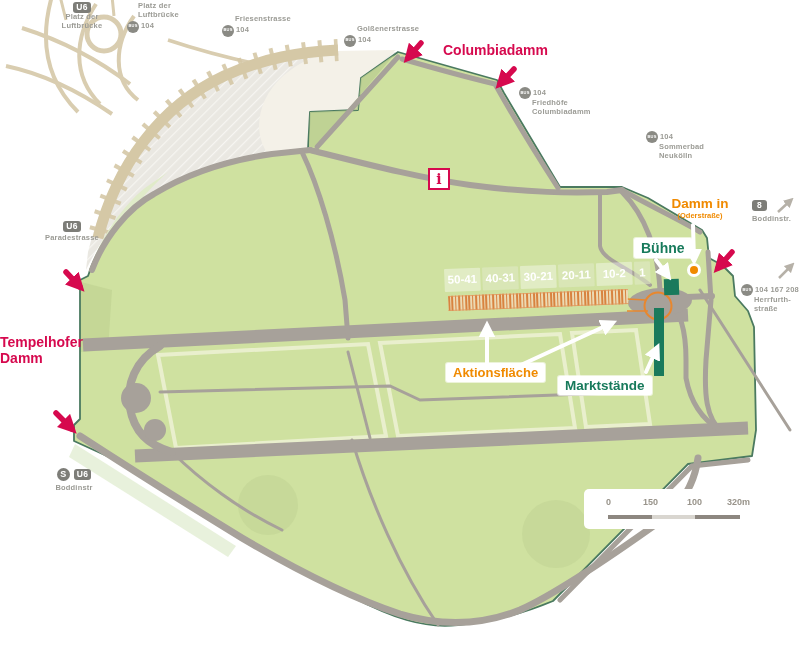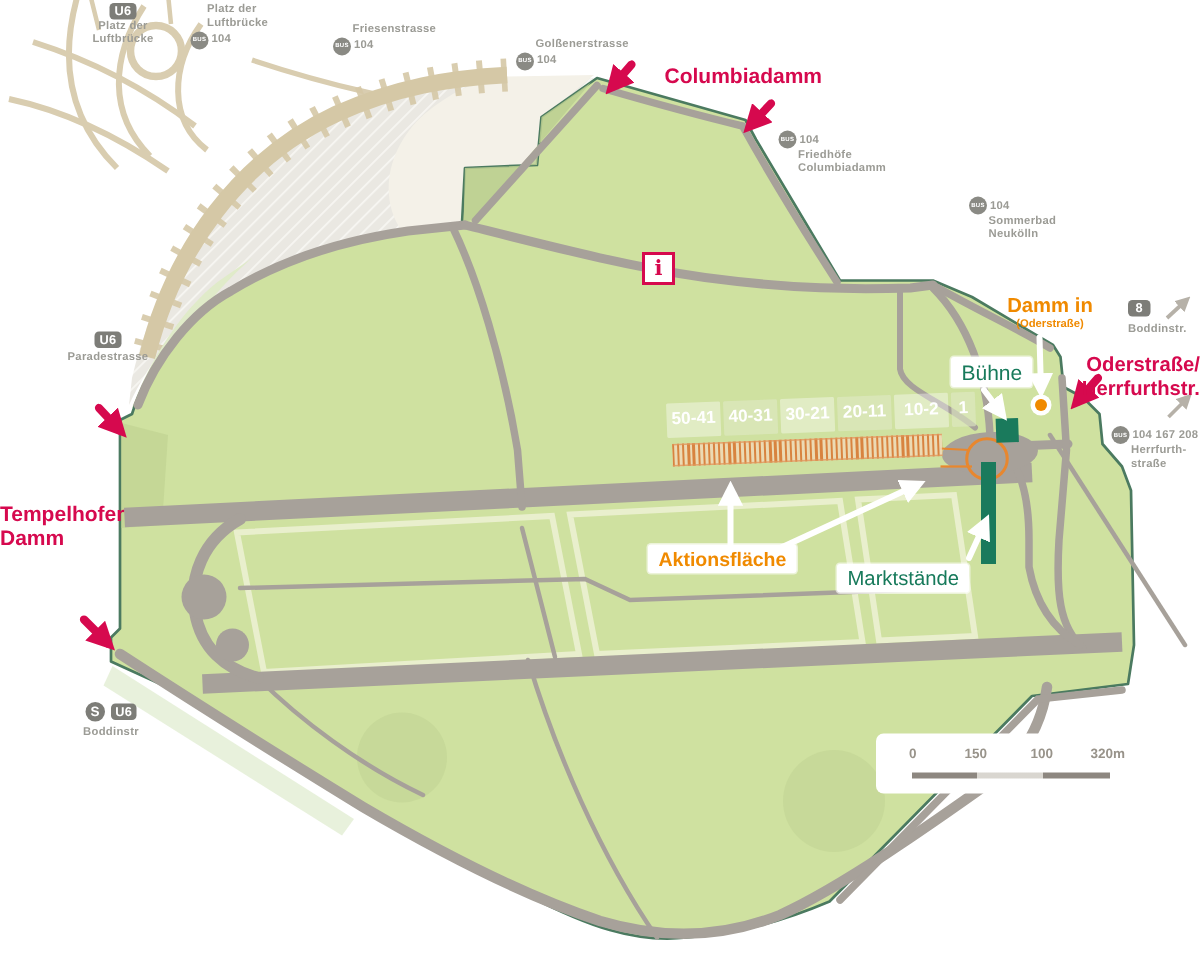--- a/index.html
+++ b/index.html
@@ -11,21 +11,21 @@
   .badge-u{display:inline-block;background:#7d7d78;color:#fff;font-size:8.5px;font-weight:bold;
            padding:1px 3px;border-radius:3px;line-height:1.1;}
   .badge-bus{display:inline-flex;align-items:center;justify-content:center;width:12px;height:12px;
            border-radius:50%;background:#8a8a84;color:#fff;font-size:4px;font-weight:bold;flex:none;}
   .badge-s{display:inline-flex;align-items:center;justify-content:center;width:13px;height:13px;
            border-radius:50%;background:#7d7d78;color:#fff;font-size:9px;font-weight:bold;}
   .busrow{display:flex;align-items:center;gap:2px;margin-top:1px;}
   .pink{color:#d6094e;font-weight:bold;font-size:14px;line-height:1.15;}
   .whitebox{background:#fff;padding:2px 7px;border-radius:2px;box-shadow:0 0 0 1px rgba(255,255,255,.6);}
   .orange-t{color:#f08a00;font-weight:bold;}
-  .green-t{color:#177a5b;font-weight:normal;}
+  .green-t{color:#177a5b;font-weight:bold;}
   .stallrow{position:absolute;left:444px;top:269px;z-index:3;display:flex;gap:2px;
             transform:rotate(-2.2deg);transform-origin:left top;}
   .stall{height:23px;line-height:23px;text-align:center;color:#fff;font-weight:bold;
          font-size:11.5px;flex:none;border-radius:1px;}
   .stall.a{background:rgba(255,255,255,.38);}
   .stall.b{background:rgba(222,233,195,.62);}
   .strip{position:absolute;left:448px;top:296px;width:180px;height:13px;z-index:2;
          transform:rotate(-2.2deg);transform-origin:left top;
          background:repeating-linear-gradient(90deg,rgba(216,126,58,.95) 0 1.5px,rgba(243,216,184,.8) 1.5px 3.4px);
          border-top:1px solid rgba(224,150,90,.8);border-bottom:1px solid rgba(224,150,90,.8);}
@@ -232,24 +232,20 @@
   <div class="lbl" style="left:658px;top:196px;width:84px;text-align:center">
     <div class="orange-t" style="font-size:13.5px">Damm in</div>
     <div class="orange-t" style="font-size:7.5px">(Oderstraße)</div>
   </div>
 
   <div class="lbl station" style="left:752px;top:200px">
     <span class="badge-u" style="padding:1px 5px">8</span>
     <div style="margin-top:4px">Boddinstr.</div>
   </div>
 
-  <div class="lbl pink" style="left:700px;top:235px;width:100px;text-align:right;font-size:13.5px">
-    <div>Oderstraße/</div>
-    <div>Herrfurthstr.</div>
-  </div>
 
   <div class="lbl whitebox green-t" style="left:634px;top:238px;font-size:14px">Bühne</div>
 
   <div class="lbl station" style="left:741px;top:283px">
     <div class="busrow">
         <span class="badge-bus">BUS</span>
       <span>104 167 208</span>
       </div>
     <div style="margin-left:13px">Herrfurth-</div>
     <div style="margin-left:13px">straße</div>
@@ -258,21 +254,21 @@
   <div class="lbl pink" style="left:0px;top:334px;width:72px;text-align:left">
     <div>Tempelhofer</div>
     <div>Damm</div>
   </div>
 
   <div class="lbl station" style="left:40px;top:221px;width:64px;text-align:center">
     <span class="badge-u">U6</span>
     <div style="margin-top:2px">Paradestrasse</div>
   </div>
 
-  <div class="lbl whitebox orange-t" style="left:432px;top:363px;font-size:13px">Aktionsfläche</div>
+  <div class="lbl whitebox orange-t" style="left:446px;top:363px;font-size:13px">Aktionsfläche</div>
 
   <div class="lbl whitebox green-t" style="left:558px;top:376px;font-size:13.5px">Marktstände</div>
 
   <div class="lbl station" style="left:42px;top:468px;width:64px;text-align:center">
     <div style="display:flex;gap:4px;justify-content:center;align-items:center">
       <span class="badge-s">S</span>
       <span class="badge-u">U6</span>
     </div>
     <div style="margin-top:3px">Boddinstr</div>
   </div>

